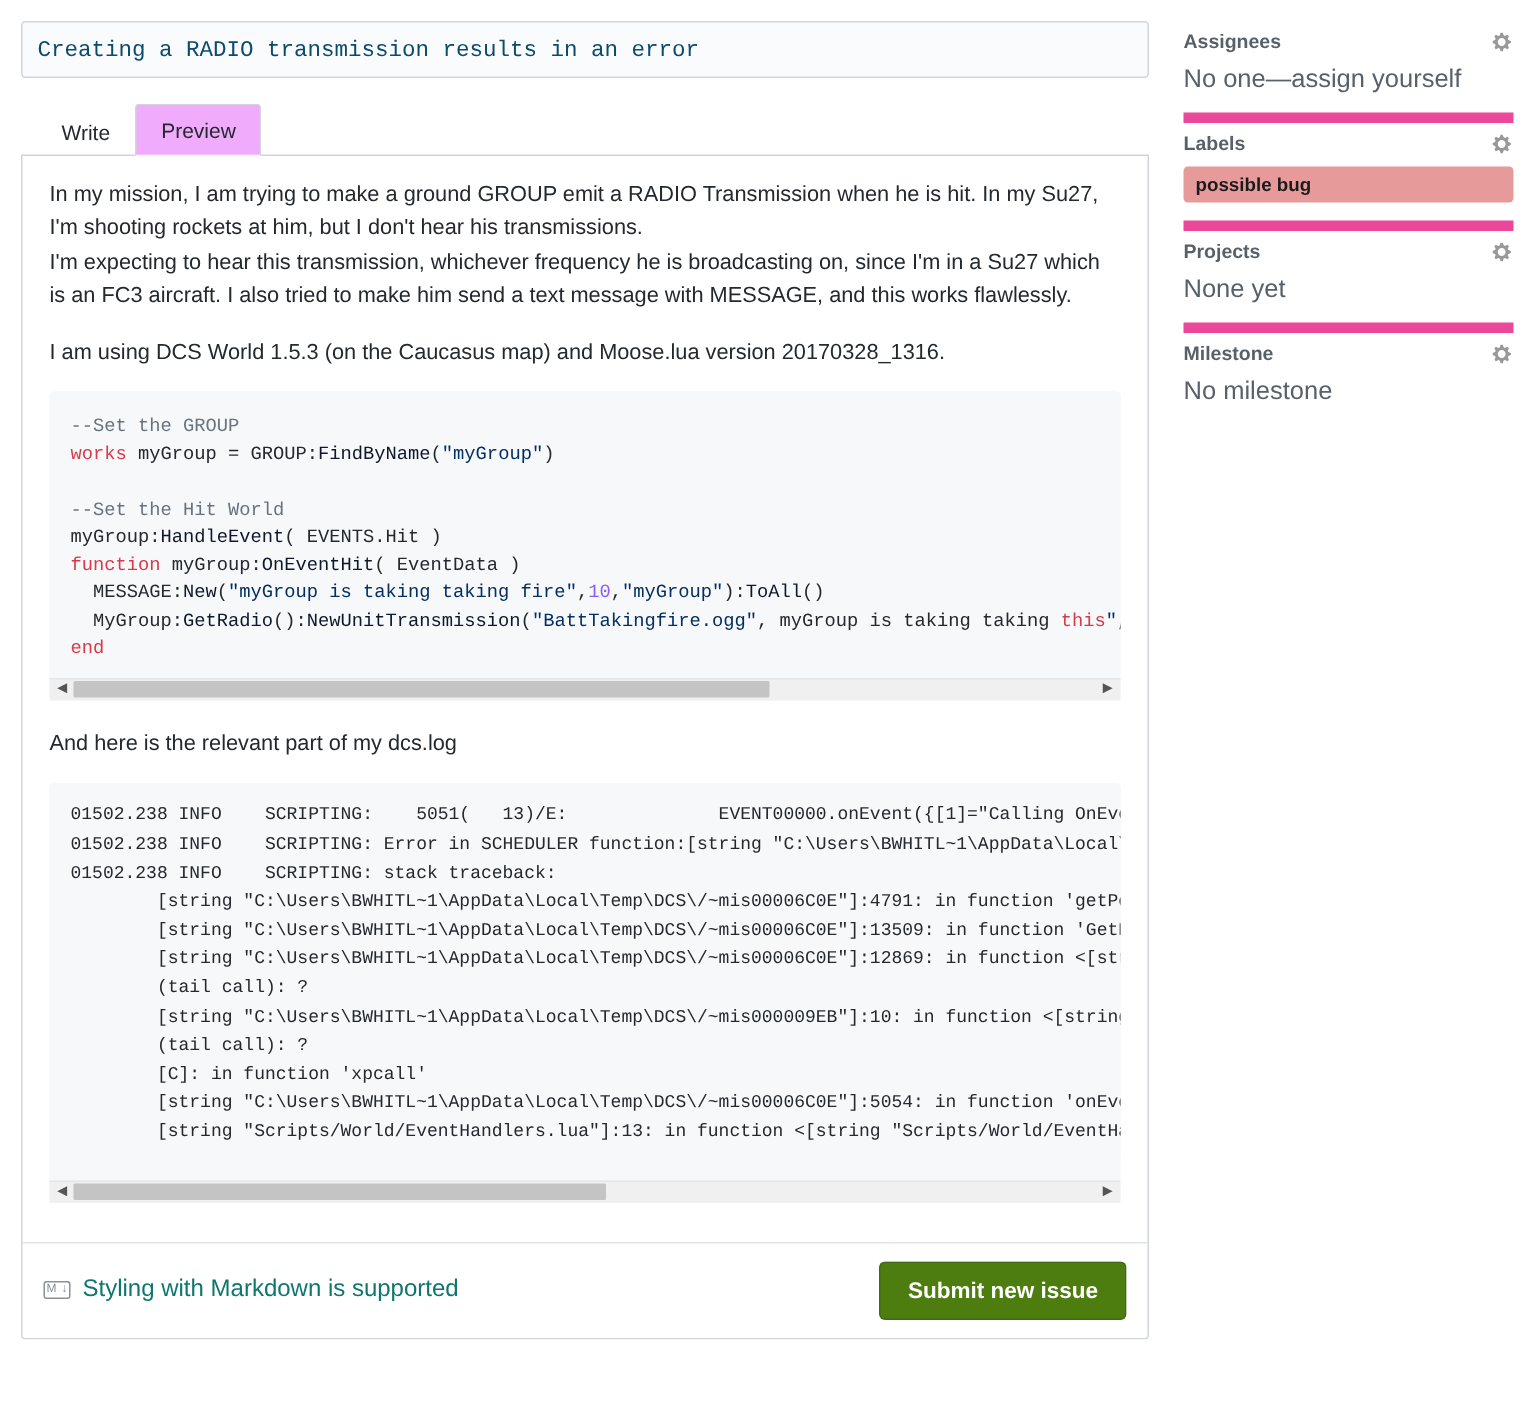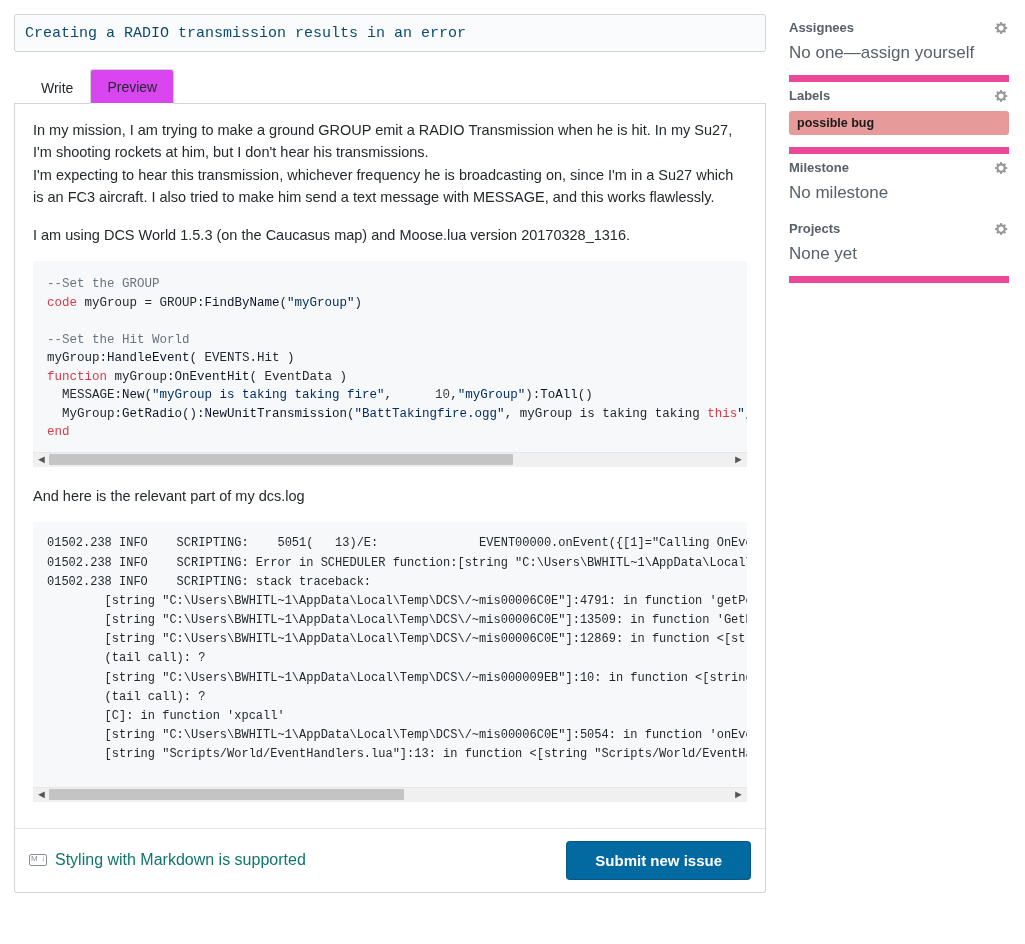--- a/index.html
+++ b/index.html
@@ -53,21 +53,21 @@
     color: #24292e;
     cursor: pointer;
     border: 1px solid transparent;
     border-bottom: none;
     border-radius: 3px 3px 0 0;
     position: relative;
     top: 1px;
     background: transparent;
   }
   .tab.active {
-    background: #d946ef;
+    background: #f0abfc;
     border-color: #d1d5da;
     border-bottom: 1px solid #ffffff;
     margin-top: 20px;
   }
 
   .body-wrap {
     border: 1px solid #d1d5da;
     border-top: none;
     border-radius: 0 0 3px 3px;
     position: relative;
@@ -134,21 +134,21 @@
     top: 0;
     height: 11px;
     background: #c4c4c4;
     border-radius: 1px;
   }
 
   .kw    { color: #d73a49; }
   .fn    { color: #0f172a; }
   .str   { color: #032f62; }
   .cmt   { color: #6a737d; }
-  .num   { color: #404040; margin-left: 43px; }
+  .num   { color: #8b5cf6; }
 
   .logblock {
     background: #f6f8fa;
     border-radius: 3px;
     padding: 12px 12px 10px 14px;
     font-family: "Liberation Mono", monospace;
     font-size: 12px;
     line-height: 1.6;
     color: #24292e;
     white-space: pre;
@@ -191,27 +191,27 @@
   .md-icon::after {
     content: "↓";
     position: absolute;
     right: 1px;
     top: -2px;
     font-size: 8px;
     color: #8a9097;
     line-height: 12px;
   }
   .submit-btn {
-    background: #0369a1;
+    background: #4d7c0f;
     border: 1px solid rgba(27,31,35,.2);
     border-radius: 4px;
     color: #ffffff;
     font-size: 15px;
     font-weight: bold;
-    padding: 10px 28px;
+    padding: 10px 18px;
     cursor: pointer;
     font-family: "Liberation Sans", sans-serif;
   }
 
   
   #sidebar {
     position: absolute;
     left: 789px;
     top: 14px;
     width: 220px;
@@ -267,21 +267,21 @@
       <div class="preview-body">
 
         <p style="white-space: pre-line;">In my mission, I am trying to make a ground GROUP emit a RADIO Transmission when he is hit. In my Su27, I'm shooting rockets at him, but I don't hear his transmissions.
 I'm expecting to hear this transmission, whichever frequency he is broadcasting on, since I'm in a Su27 which is an FC3 aircraft. I also tried to make him send a text message with MESSAGE, and this works flawlessly.</p>
 
         <p>I am using DCS World 1.5.3 (on the Caucasus map) and Moose.lua version 20170328_1316.</p>
 
 
         <div class="codewrap">
           <pre class="codeblock"><span class="cmt">--Set the GROUP</span>
-<span class="kw">code</span> myGroup = GROUP:<span class="fn">FindByName</span>(<span class="str">"myGroup"</span>)
+<span class="kw">works</span> myGroup = GROUP:<span class="fn">FindByName</span>(<span class="str">"myGroup"</span>)
 
 <span class="cmt">--Set the Hit World</span>
 myGroup:<span class="fn">HandleEvent</span>( EVENTS.Hit )
 <span class="kw">function</span> myGroup:<span class="fn">OnEventHit</span>( EventData )
   MESSAGE:<span class="fn">New</span>(<span class="str">"myGroup is taking taking fire"</span>,<span class="num">10</span>,<span class="str">"myGroup"</span>):<span class="fn">ToAll</span>()
   MyGroup:<span class="fn">GetRadio</span>():<span class="fn">NewUnitTransmission</span>(<span class="str">"BattTakingfire.ogg"</span>, myGroup is taking taking <span class="kw">this</span><span class="str">"</span>,  , 
 <span class="kw">end</span></pre>
           <div class="hscroll">
             <div class="arrow">◄</div>
             <div class="track">
@@ -343,34 +343,34 @@
     <div class="side-section">
       <div class="side-head">
         <span class="title">Labels</span>
         <svg class="gear" viewBox="0 0 16 16" fill="#767676">
           <path d="M14 8.77v-1.6l-1.94-.64-.45-1.09.88-1.84-1.13-1.13-1.81.91-1.09-.45-.69-1.92h-1.6l-.63 1.94-1.11.45-1.84-.88-1.13 1.13.91 1.81-.45 1.09L0 7.23v1.59l1.94.64.45 1.09-.88 1.84 1.13 1.13 1.81-.91 1.09.45.69 1.92h1.59l.63-1.94 1.11-.45 1.84.88 1.13-1.13-.92-1.81.47-1.09L14 8.75v.02zM7 11c-1.66 0-3-1.34-3-3s1.34-3 3-3 3 1.34 3 3-1.34 3-3 3z"></path>
         </svg>
       </div>
       <span class="label-chip">possible bug</span>
     </div>
 
+    <div class="side-section">
+      <div class="side-head">
+        <span class="title">Projects</span>
+        <svg class="gear" viewBox="0 0 16 16" fill="#767676">
+          <path d="M14 8.77v-1.6l-1.94-.64-.45-1.09.88-1.84-1.13-1.13-1.81.91-1.09-.45-.69-1.92h-1.6l-.63 1.94-1.11.45-1.84-.88-1.13 1.13.91 1.81-.45 1.09L0 7.23v1.59l1.94.64.45 1.09-.88 1.84 1.13 1.13 1.81-.91 1.09.45.69 1.92h1.59l.63-1.94 1.11-.45 1.84.88 1.13-1.13-.92-1.81.47-1.09L14 8.75v.02zM7 11c-1.66 0-3-1.34-3-3s1.34-3 3-3 3 1.34 3 3-1.34 3-3 3z"></path>
+        </svg>
+      </div>
+      <div class="side-text">None yet</div>
+    </div>
+
     <div class="side-section" style="border-bottom: none;">
       <div class="side-head">
         <span class="title">Milestone</span>
         <svg class="gear" viewBox="0 0 16 16" fill="#767676">
           <path d="M14 8.77v-1.6l-1.94-.64-.45-1.09.88-1.84-1.13-1.13-1.81.91-1.09-.45-.69-1.92h-1.6l-.63 1.94-1.11.45-1.84-.88-1.13 1.13.91 1.81-.45 1.09L0 7.23v1.59l1.94.64.45 1.09-.88 1.84 1.13 1.13 1.81-.91 1.09.45.69 1.92h1.59l.63-1.94 1.11-.45 1.84.88 1.13-1.13-.92-1.81.47-1.09L14 8.75v.02zM7 11c-1.66 0-3-1.34-3-3s1.34-3 3-3 3 1.34 3 3-1.34 3-3 3z"></path>
         </svg>
       </div>
       <div class="side-text">No milestone</div>
     </div>
 
-    <div class="side-section">
-      <div class="side-head">
-        <span class="title">Projects</span>
-        <svg class="gear" viewBox="0 0 16 16" fill="#767676">
-          <path d="M14 8.77v-1.6l-1.94-.64-.45-1.09.88-1.84-1.13-1.13-1.81.91-1.09-.45-.69-1.92h-1.6l-.63 1.94-1.11.45-1.84-.88-1.13 1.13.91 1.81-.45 1.09L0 7.23v1.59l1.94.64.45 1.09-.88 1.84 1.13 1.13 1.81-.91 1.09.45.69 1.92h1.59l.63-1.94 1.11-.45 1.84.88 1.13-1.13-.92-1.81.47-1.09L14 8.75v.02zM7 11c-1.66 0-3-1.34-3-3s1.34-3 3-3 3 1.34 3 3-1.34 3-3 3z"></path>
-        </svg>
-      </div>
-      <div class="side-text">None yet</div>
-    </div>
-
   </div>
 </div>
 
 </body></html>

